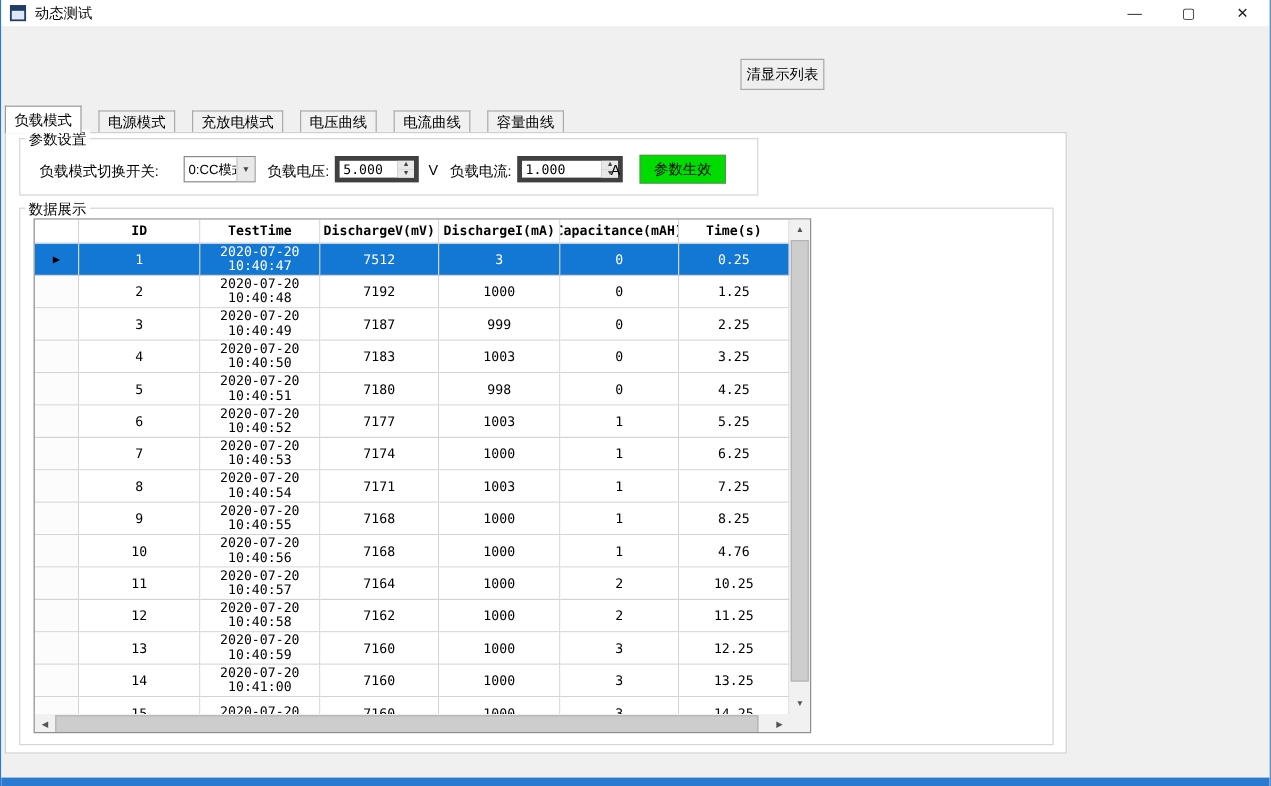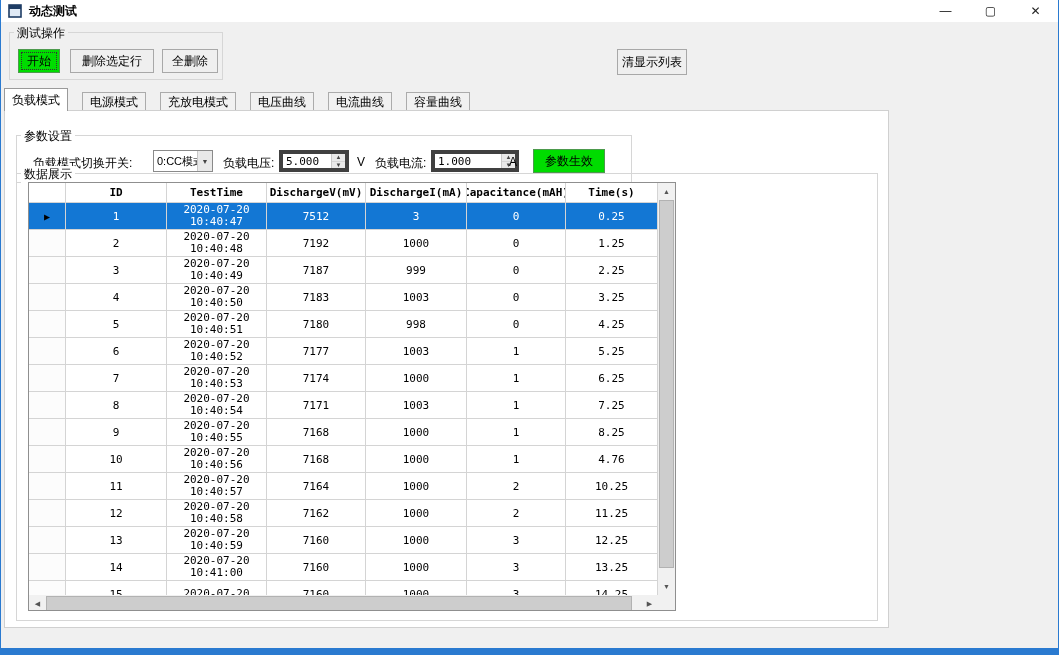--- a/index.html
+++ b/index.html
@@ -5,21 +5,21 @@
   * { box-sizing: border-box; margin: 0; padding: 0; }
   html,body { background:#555; }
   body { font-family: "Liberation Sans", sans-serif; }
   #screen { position:relative; width:1059px; height:655px; background:#f0f0f0;
             border-left:1px solid #2a7ad0; border-right:1px solid #2a7ad0; overflow:hidden; }
 
   
   .titlebar { position:absolute; top:0; left:0; right:0; height:22px; background:#ffffff;
               display:flex; align-items:center; }
   .app-icon { width:14px; height:14px; margin-left:7px; }
-  .title-text { font-size:12px; color:#000; margin-left:7px; flex:1;font-weight:bold; }
+  .title-text { font-size:12px; color:#000; margin-left:7px; flex:1; }
   .win-btn { width:45px; height:22px; display:flex; align-items:center; justify-content:center;
              font-size:12px; color:#222; }
 
   
   .form { position:absolute; top:22px; left:0; right:0; height:626px; background:#f0f0f0; }
   .taskbar { position:absolute; bottom:0; left:0; right:0; height:7px; background:#2a7ad0; }
 
   
   .group { position:absolute; border:1px solid #d6d6d6; }
   .group .glabel { position:absolute; top:-8px; left:4px; font-size:12px; padding:0 3px; color:#000; }
@@ -99,42 +99,36 @@
       <rect x="1" y="1" width="12" height="4" fill="#1e3c64"></rect>
     </svg>
     <span class="title-text">动态测试</span>
     <span class="win-btn">—</span>
     <span class="win-btn">▢</span>
     <span class="win-btn">✕</span>
   </div>
 
   <div class="form">
 
-    <div class="group on-gray" style="left:8px; top:10px; width:214px; height:48px;">
-      <span class="glabel">测试操作</span>
-      <div class="btn green focus" style="left:8px; top:16px; width:42px; height:24px;">开始</div>
-      <div class="btn" style="left:60px; top:16px; width:84px; height:24px;">删除选定行</div>
-      <div class="btn" style="left:152px; top:16px; width:56px; height:24px;">全删除</div>
-    </div>
 
 
     <div class="btn" style="left:616px; top:27px; width:70px; height:26px;">清显示列表</div>
 
     <div class="tabbar">
       <div class="tab selected">负载模式</div>
       <div class="tab">电源模式</div>
       <div class="tab">充放电模式</div>
       <div class="tab">电压曲线</div>
       <div class="tab">电流曲线</div>
       <div class="tab">容量曲线</div>
     </div>
 
     <div class="tabpanel">
 
-      <div class="group on-white" style="left:11px; top:24px; width:616px; height:48px;">
+      <div class="group on-white" style="left:11px; top:4px; width:616px; height:48px;">
         <span class="glabel">参数设置</span>
         <span class="lbl" style="left:16px; top:19px;">负载模式切换开关:</span>
         <div class="combo" style="left:136px; top:14px; width:60px; height:22px;">
           <span class="cval">0:CC模式</span>
           <span class="carrow">▼</span>
         </div>
         <span class="lbl" style="left:206px; top:19px;">负载电压:</span>
         <div class="updown" style="left:262px; top:14px; width:70px; height:22px;">
           <span class="uval">5.000</span>
           <span class="udbtns">

